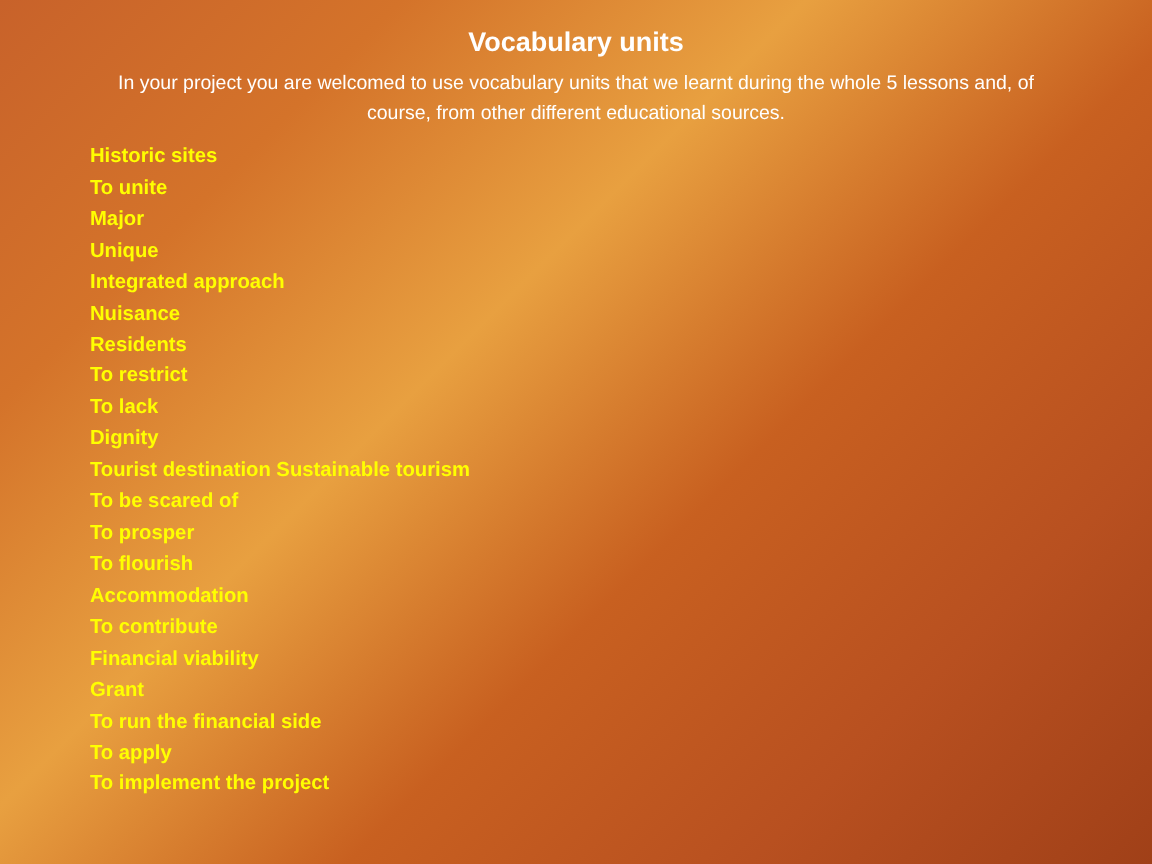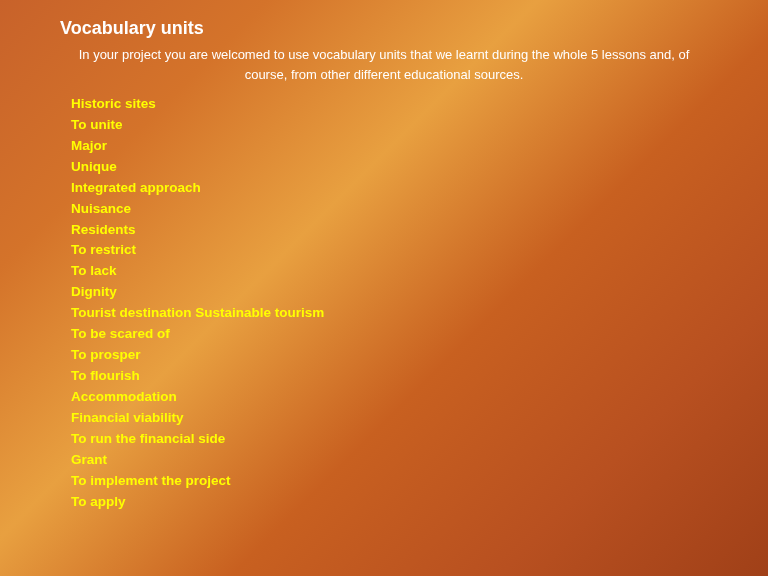--- a/index.html
+++ b/index.html
@@ -15,21 +15,21 @@
       font-family: Arial, sans-serif;
     }
 
     .background {
       width: 768px;
       height: 576px;
       background: linear-gradient(135deg, #c8622a 0%, #d4732a 20%, #e8a040 40%, #c86020 60%, #b85020 80%, #a04018 100%);
       position: relative;
       display: flex;
       flex-direction: column;
-      align-items: flex-start;
+      align-items: center;
       padding: 18px 60px 10px 60px;
     }
 
     .title {
       color: #fff;
       font-weight: bold;
       font-size: 18px;
       text-align: center;
       margin-bottom: 6px;
     }
@@ -45,21 +45,20 @@
     .vocab-list {
       width: 100%;
       align-self: flex-start;
     }
 
     .vocab-item {
       color: #ffff00;
       font-weight: bold;
       font-size: 13.5px;
       line-height: 1.55;
-      margin-left: 11px;
     }
   </style>
 </head>
 <body>
 
 <div class="background">
   <div class="title">Vocabulary units</div>
   <div class="subtitle">In your project you are welcomed to use vocabulary units that we learnt during the whole 5 lessons and, of course, from other different educational sources.</div>
   <div class="vocab-list">
 
@@ -71,19 +70,20 @@
       <div class="vocab-item">Nuisance</div>
       <div class="vocab-item">Residents</div>
       <div class="vocab-item">To restrict</div>
       <div class="vocab-item">To lack</div>
       <div class="vocab-item">Dignity</div>
       <div class="vocab-item">Tourist destination Sustainable tourism</div>
       <div class="vocab-item">To be scared of</div>
       <div class="vocab-item">To prosper</div>
       <div class="vocab-item">To flourish</div>
       <div class="vocab-item">Accommodation</div>
+      <div class="vocab-item">To contribute</div>
       <div class="vocab-item">Financial viability</div>
+      <div class="vocab-item">Grant</div>
       <div class="vocab-item">To run the financial side</div>
-      <div class="vocab-item">Grant</div>
+      <div class="vocab-item">To apply</div>
       <div class="vocab-item">To implement the project</div>
-      <div class="vocab-item">To apply</div>
     </div>
 </div>
 
 </body></html>

